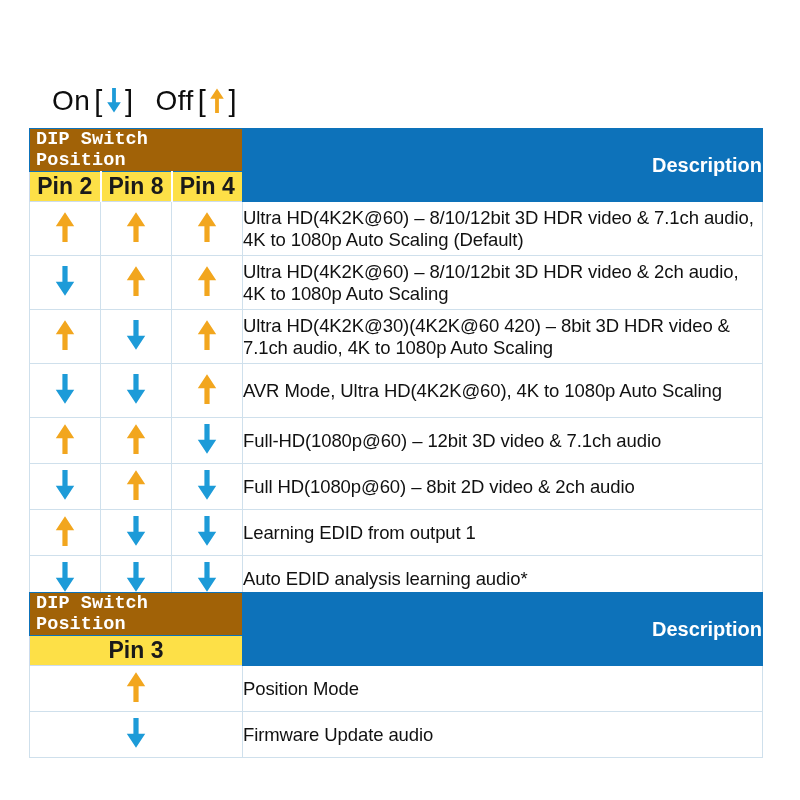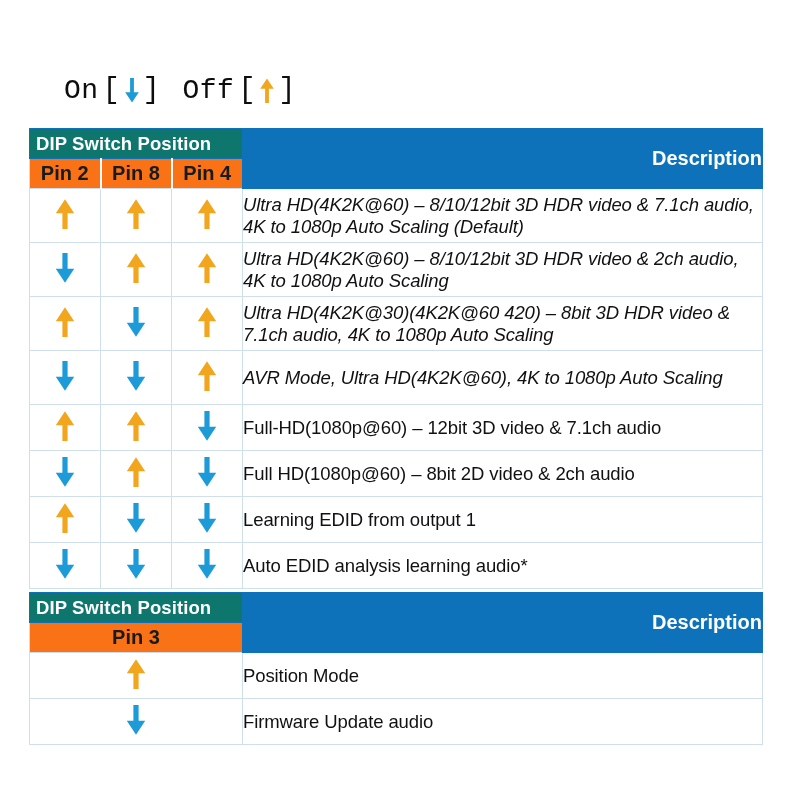--- a/index.html
+++ b/index.html
@@ -12,30 +12,29 @@
     height: 800px;
     font-family: "Liberation Sans", "DejaVu Sans", sans-serif;
     color: #1a1a1a;
     position: relative;
     overflow: hidden;
   }
 
   
   #legend {
     position: absolute;
-    left: 64px;
+    left: 52px;
     top: 75px;
     height: 42px;
     display: flex;
-    align-items: flex-start;
+    align-items: flex-end;
     font-size: 28px;
     color: #0d0d0d;
     letter-spacing: 0.5px;
     white-space: nowrap;
-    font-family: Liberation Mono, monospace;
   }
   #legend .legend-group {
     display: flex;
     align-items: center;
   }
   #legend .legend-word { margin-right: 4px; }
   #legend .bracket {
     font-size: 29px;
     line-height: 1;
     color: #0d0d0d;
@@ -65,48 +64,49 @@
 
   .tbl td, .tbl th {
     padding: 0;
     margin: 0;
     border: 1px solid #cfe0ec;
     vertical-align: middle;
   }
 
   
   .hdr-blue {
-    background: #0f766e;
+    background: #a16207;
     color: #ffffff;
     font-weight: bold;
     border: 1px solid #0d72ba !important;
     text-align: center;
     font-size: 19px;
     letter-spacing: 0.1px;
     height: 29px;
+    font-family: Liberation Mono, monospace;
   }
   .hdr-blue.left-title {
     font-size: 18.5px;
     padding-left: 6px;
     text-align: left;
   }
   .hdr-desc {
     background: #0d72ba;
     color: #ffffff;
     font-weight: bold;
     border: 1px solid #0d72ba !important;
     text-align: right;
     font-size: 20px;
     vertical-align: middle;
   }
   .hdr-pin {
-    background: #f97316;
+    background: #fde047;
     color: #1a1a1a;
     text-align: center;
-    font-size: 20px;
+    font-size: 23px;
     height: 29px;
     border-top: 1px solid #ccdcee !important;
     border-bottom: 1px solid #ccdcee !important;
     border-left: 2px solid #ffffff !important;
     border-right: 2px solid #ffffff !important;
   }
   .hdr-pin.first { border-left: 1px solid #ccdcee !important; }
   .hdr-pin.last  { border-right: 1px solid #ccdcee !important; text-align: center; }
 
   .cell-arrow {
@@ -114,21 +114,21 @@
     background: #ffffff;
   }
   .cell-desc {
     background: #ffffff;
     font-size: 18.5px;
     line-height: 1.18;
     padding: 3px 6px 3px 9px;
     color: #111111;
     letter-spacing: -0.1px;
   }
-  .r2 { height: 53px; font-style: italic; }
+  .r2 { height: 53px; }
   .r1 { height: 45px; }
 
   .arrow-cellbox {
     display: inline-block;
     line-height: 0;
   }
 </style>
 </head>
 <body>
 

